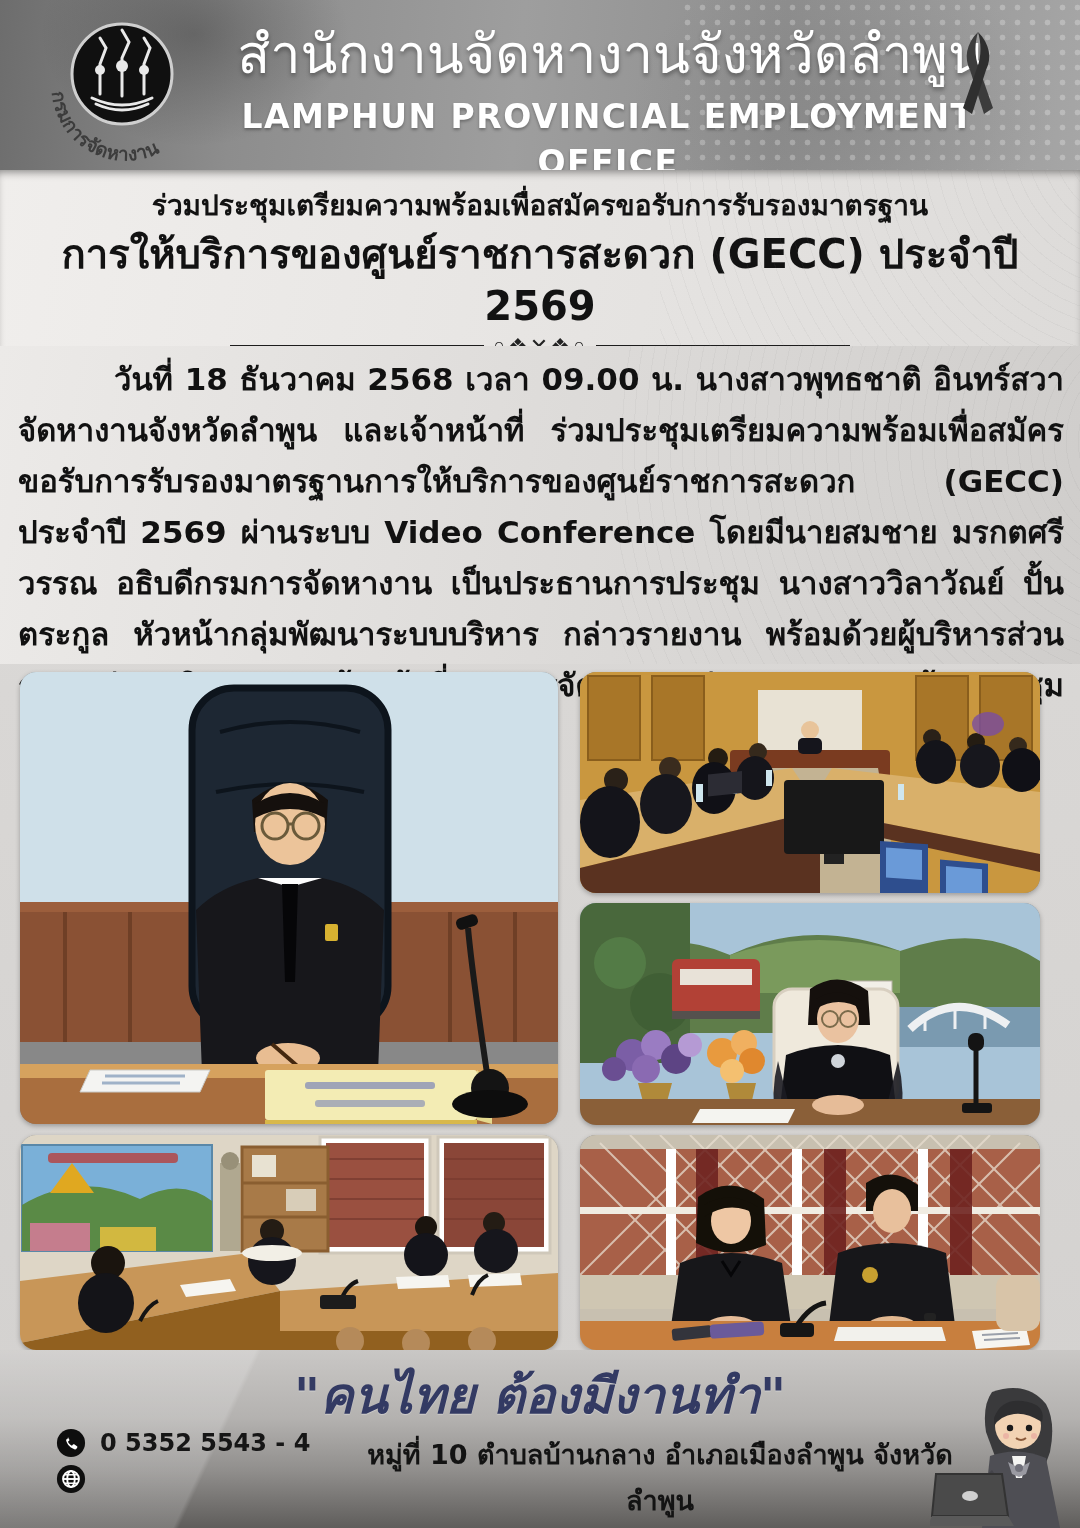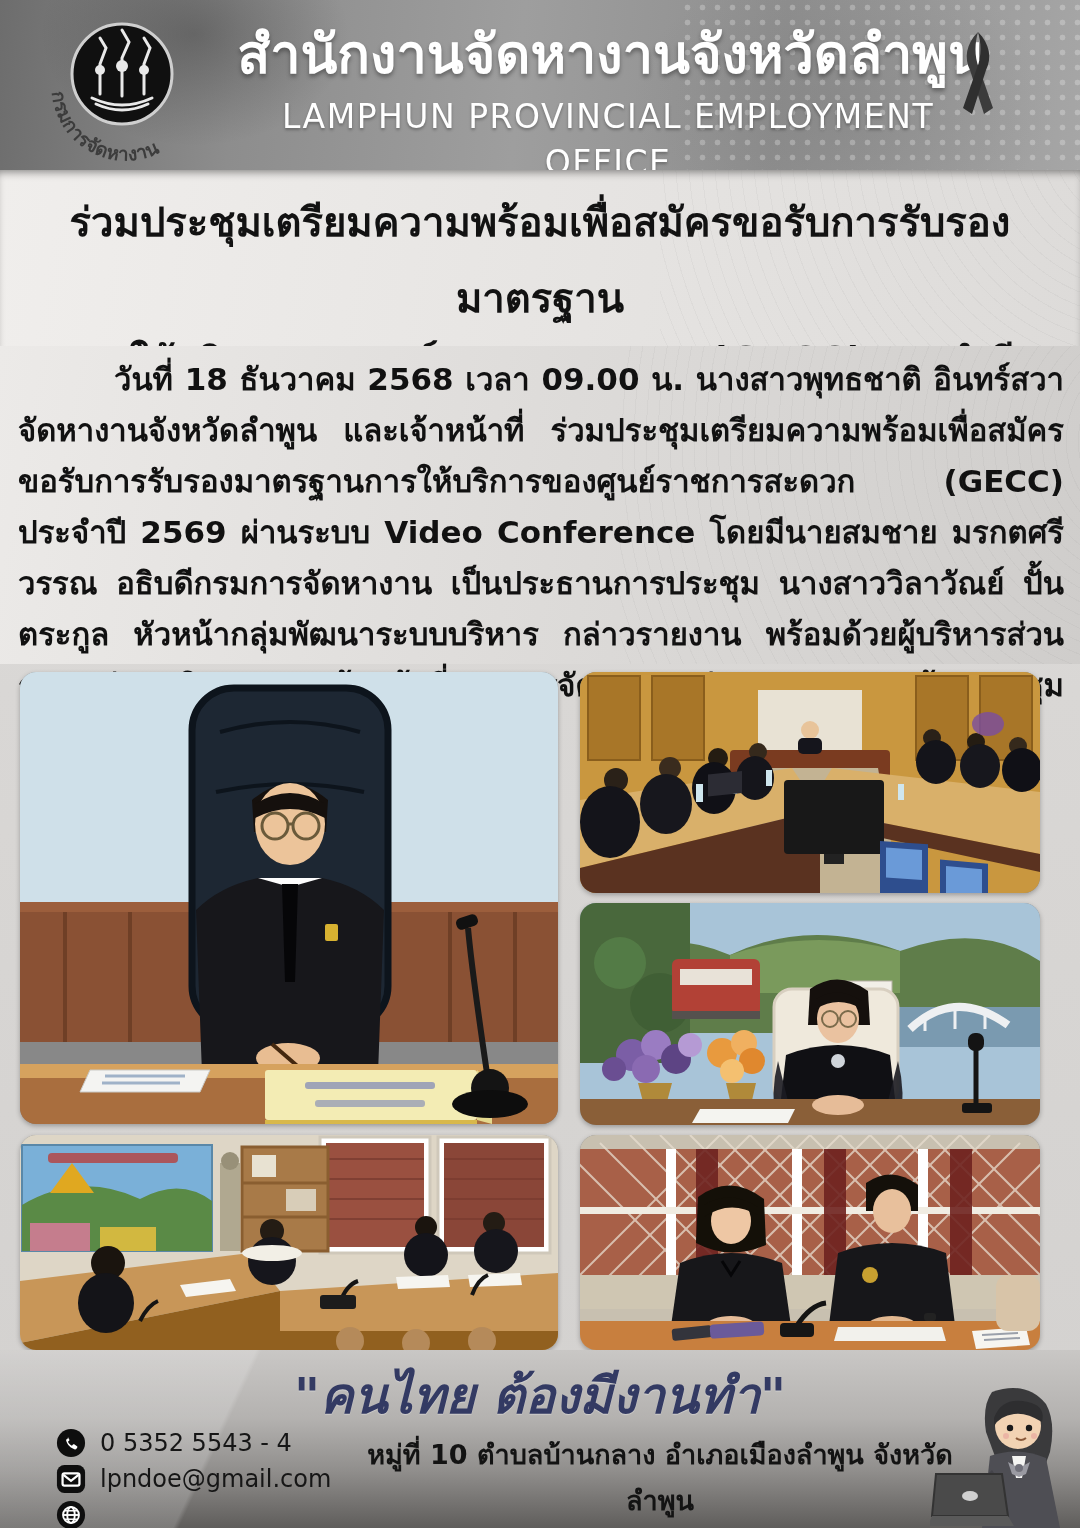--- a/index.html
+++ b/index.html
@@ -17,36 +17,36 @@
       radial-gradient(300px 200px at 78% 60%, rgba(120,120,120,.35), transparent 70%),
       linear-gradient(95deg,#6d6d6d 0%,#8d8d8d 22%,#9e9e9e 48%,#8f8f8f 72%,#a6a6a6 100%);
   }
   .header .dots{
     position:absolute;right:0;top:0;width:400px;height:170px;opacity:.45;
     background-image:radial-gradient(rgba(255,255,255,.55) 2.6px, transparent 3.2px);
     background-size:15px 15px;
   }
   .logo{position:absolute;left:44px;top:8px;width:162px;height:162px;}
   .head-titles{position:absolute;left:228px;top:22px;width:760px;text-align:center;color:#fff;}
-  .head-title-th{font-size:54px;font-weight:700;line-height:66px;text-shadow:0 3px 4px rgba(0,0,0,.35);margin-left:6px;}
-  .head-title-en{font-size:33px;font-weight:400;letter-spacing:1.5px;line-height:46px;margin-top:6px;text-shadow:0 2px 3px rgba(0,0,0,.3);}
+  .head-title-th{font-size:54px;font-weight:400;line-height:66px;text-shadow:0 3px 4px rgba(0,0,0,.35);margin-left:6px;}
+  .head-title-en{font-size:33px;font-weight:700;letter-spacing:1.5px;line-height:46px;margin-top:6px;text-shadow:0 2px 3px rgba(0,0,0,.3);}
   .ribbon{position:absolute;left:952px;top:26px;width:52px;height:96px;}
   
   .announce{
     position:absolute;left:0;top:170px;width:1080px;height:176px;
     background:linear-gradient(100deg,#f0eeec 0%,#e6e4e2 55%,#dddbd9 100%);
     text-align:center;color:#121212;padding-top:14px;
     box-shadow:inset 0 6px 8px -4px rgba(0,0,0,.45);
   }
   .announce:after{
     content:"";position:absolute;right:0;top:0;width:420px;height:176px;pointer-events:none;opacity:.5;
     background:repeating-radial-gradient(circle at 115% -20%, rgba(130,130,130,.14) 0 1px, transparent 1px 13px);
   }
   .announce-line1{font-size:44px;font-weight:800;line-height:56px;}
-  .announce-line2{font-size:40px;font-weight:800;line-height:76px;}
+  .announce-line2{font-size:28px;font-weight:800;line-height:44px;}
   .announce-line3{font-size:40px;font-weight:800;line-height:52px;}
   .divider{display:flex;align-items:center;width:620px;margin:2px auto 0;color:#222;}
   .divider .dline{flex:1;height:2.5px;background:#1d1d1d;}
   .divider .orn{padding:0 8px;font-size:22px;font-weight:700;letter-spacing:2px;}
   
   .bodytext{
     position:absolute;left:0;top:346px;width:1080px;height:318px;
     background:linear-gradient(100deg,#eceae8 0%,#dcdad8 55%,#cfcdcb 100%);
     padding:8px 16px 0 18px;
   }
@@ -78,21 +78,21 @@
   }
   .slogan{
     position:absolute;left:0;top:6px;width:1080px;text-align:center;
     font-size:50px;font-weight:800;font-style:italic;color:#333a63;
     text-shadow:0 1px 1px rgba(255,255,255,.35);
   }
   .contacts{position:absolute;left:56px;top:76px;}
   .contact-row{display:flex;align-items:center;height:34px;margin-bottom:2px;}
   .cicon{width:30px;height:30px;margin-right:14px;flex:0 0 30px;}
   .cicon svg{display:block;width:100%;height:100%;}
-  .ctext{font-size:24px;font-weight:400;color:#161616;}
+  .ctext{font-size:24px;font-weight:700;color:#161616;}
   .address{
     position:absolute;left:360px;top:82px;width:600px;text-align:center;
     font-size:27px;font-weight:700;color:#131313;line-height:46px;
   }
   .mascot{position:absolute;right:2px;bottom:0;width:148px;height:150px;}
 </style>
 </head>
 <body>
 
 <div class="page">
@@ -461,30 +461,20 @@
           <svg viewBox="0 0 32 32">
               <circle cx="16" cy="16" r="15" fill="#0e0e0e"></circle>
           <path d="M12.2 9.2l2 3c.3.4.2 1-.2 1.3l-1.3 1.1c.9 1.9 2.4 3.4 4.3 4.3l1.1-1.3c.3-.4.9-.5 1.3-.2l3 2c.5.3.6 1 .3 1.4l-1.1 1.5c-.3.4-.9.6-1.4.5-4.6-1.2-8.2-4.8-9.4-9.4-.1-.5.1-1.1.5-1.4l1.5-1.1c.4-.3 1.1-.2 1.4.3z" fill="#fff"></path>
             </svg>
         </span>
         <span class="ctext">0 5352 5543 - 4</span>
       </div>
       <div class="contact-row">
         <span class="cicon">
           <svg viewBox="0 0 32 32">
-              <rect x="1" y="1" width="30" height="30" rx="8" fill="#0e0e0e"></rect>
-          <rect x="7" y="10" width="18" height="13" rx="2" fill="none" stroke="#fff" stroke-width="2.4"></rect>
-          <path d="M8 11.5l8 6.5 8-6.5" fill="none" stroke="#fff" stroke-width="2.4"></path>
-            </svg>
-        </span>
-        <span class="ctext">lpndoe@gmail.com</span>
-      </div>
-      <div class="contact-row">
-        <span class="cicon">
-          <svg viewBox="0 0 32 32">
               <circle cx="16" cy="16" r="15" fill="#0e0e0e"></circle>
           <circle cx="16" cy="16" r="8.5" fill="none" stroke="#fff" stroke-width="2"></circle>
           <ellipse cx="16" cy="16" rx="4" ry="8.5" fill="none" stroke="#fff" stroke-width="2"></ellipse>
           <line x1="7.5" y1="16" x2="24.5" y2="16" stroke="#fff" stroke-width="2"></line>
           <line x1="9" y1="11.5" x2="23" y2="11.5" stroke="#fff" stroke-width="1.6"></line>
           <line x1="9" y1="20.5" x2="23" y2="20.5" stroke="#fff" stroke-width="1.6"></line>
             </svg>
         </span>
       </div>
     </div>

